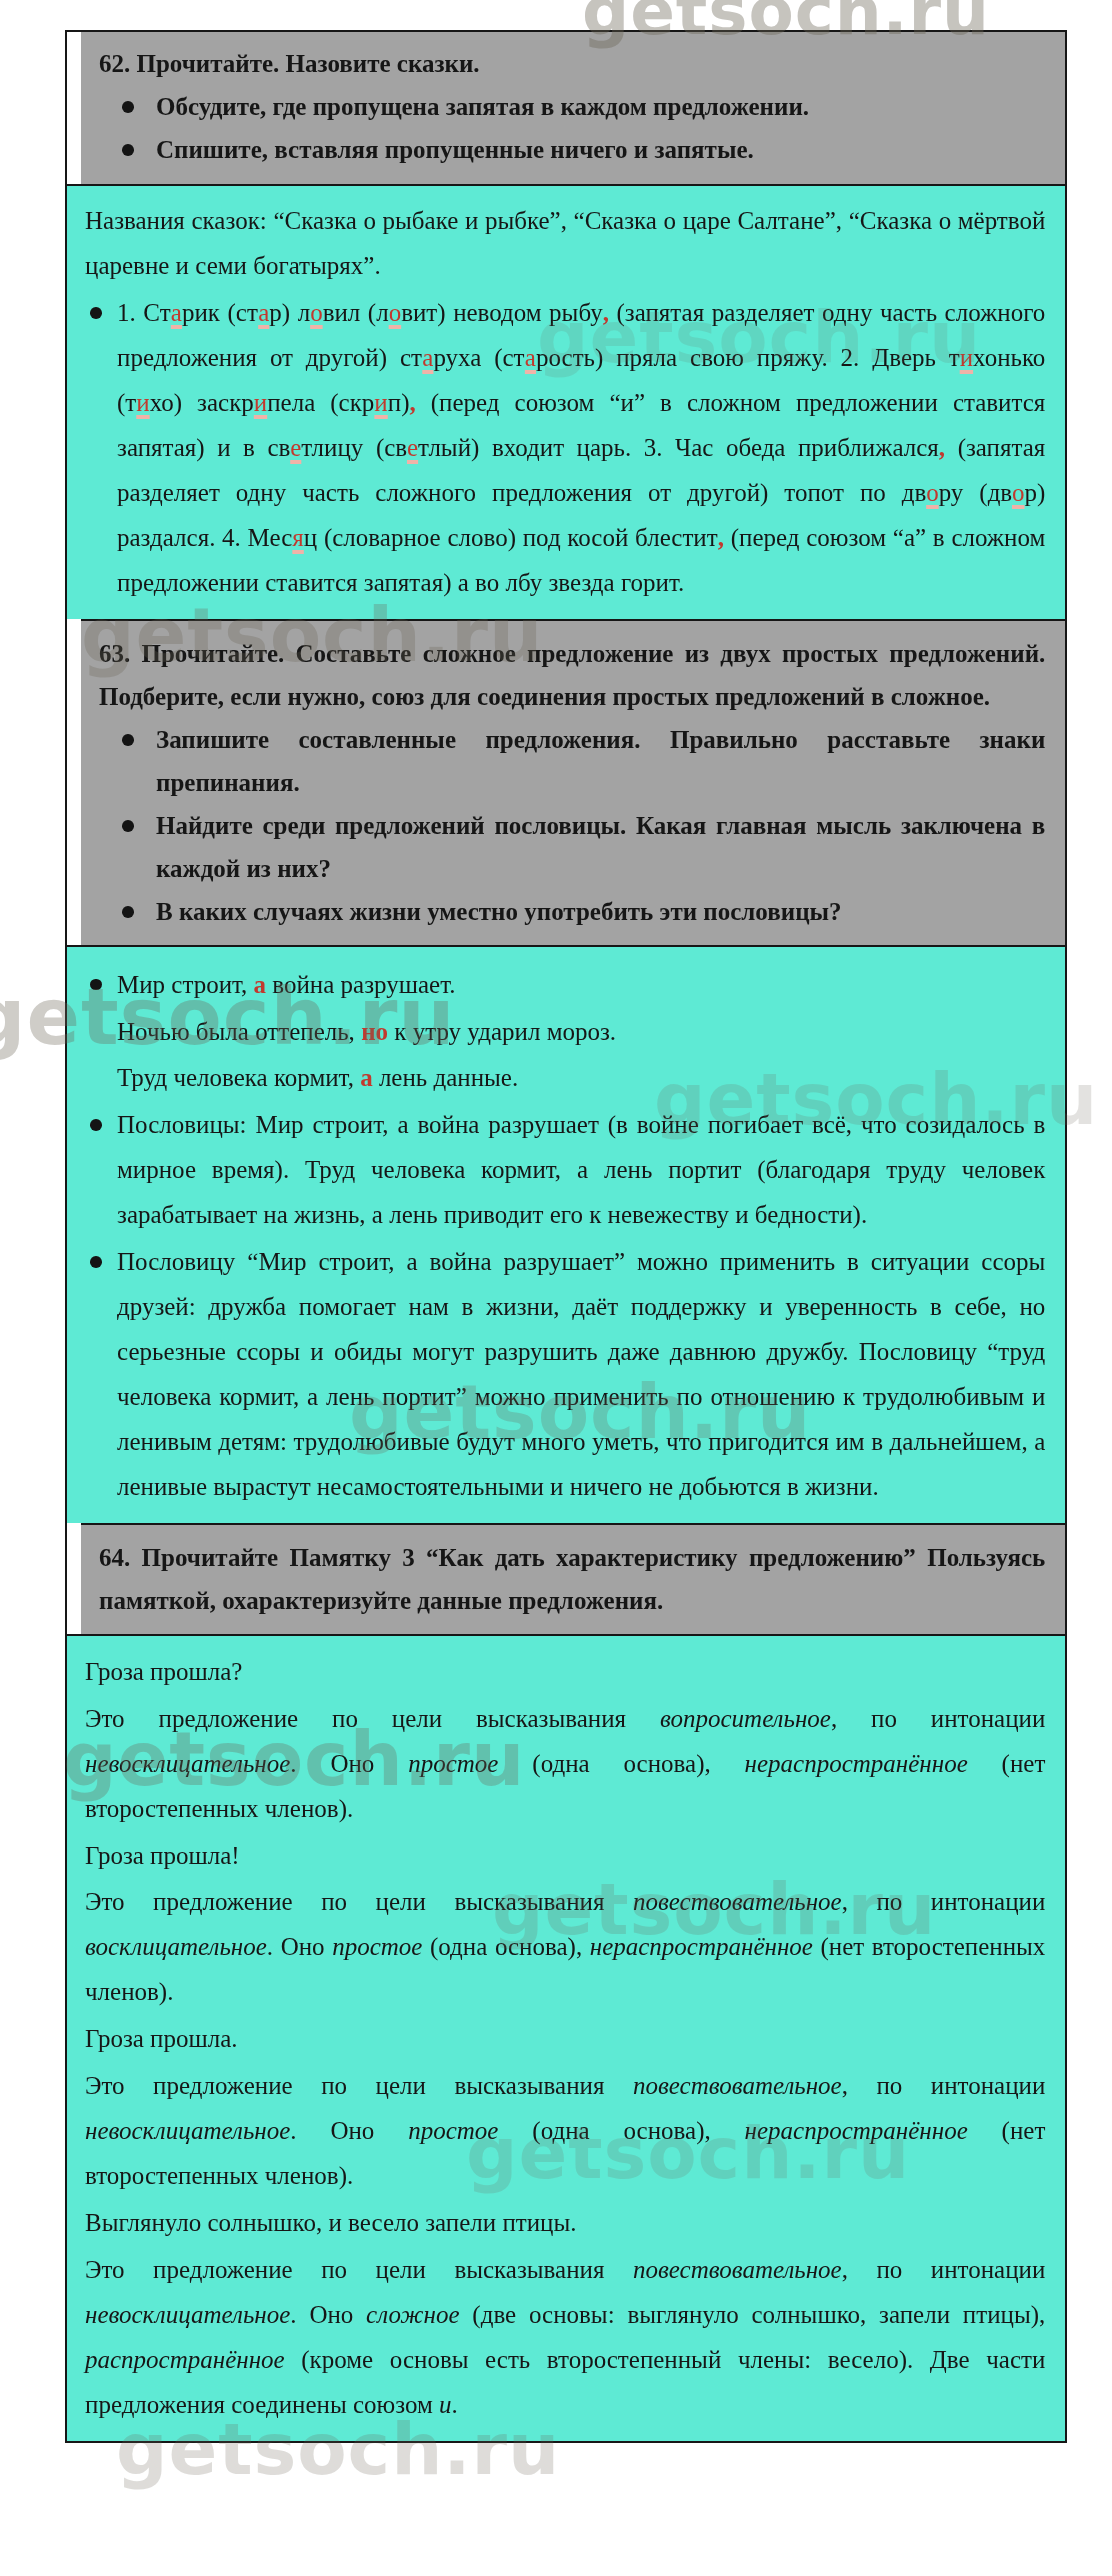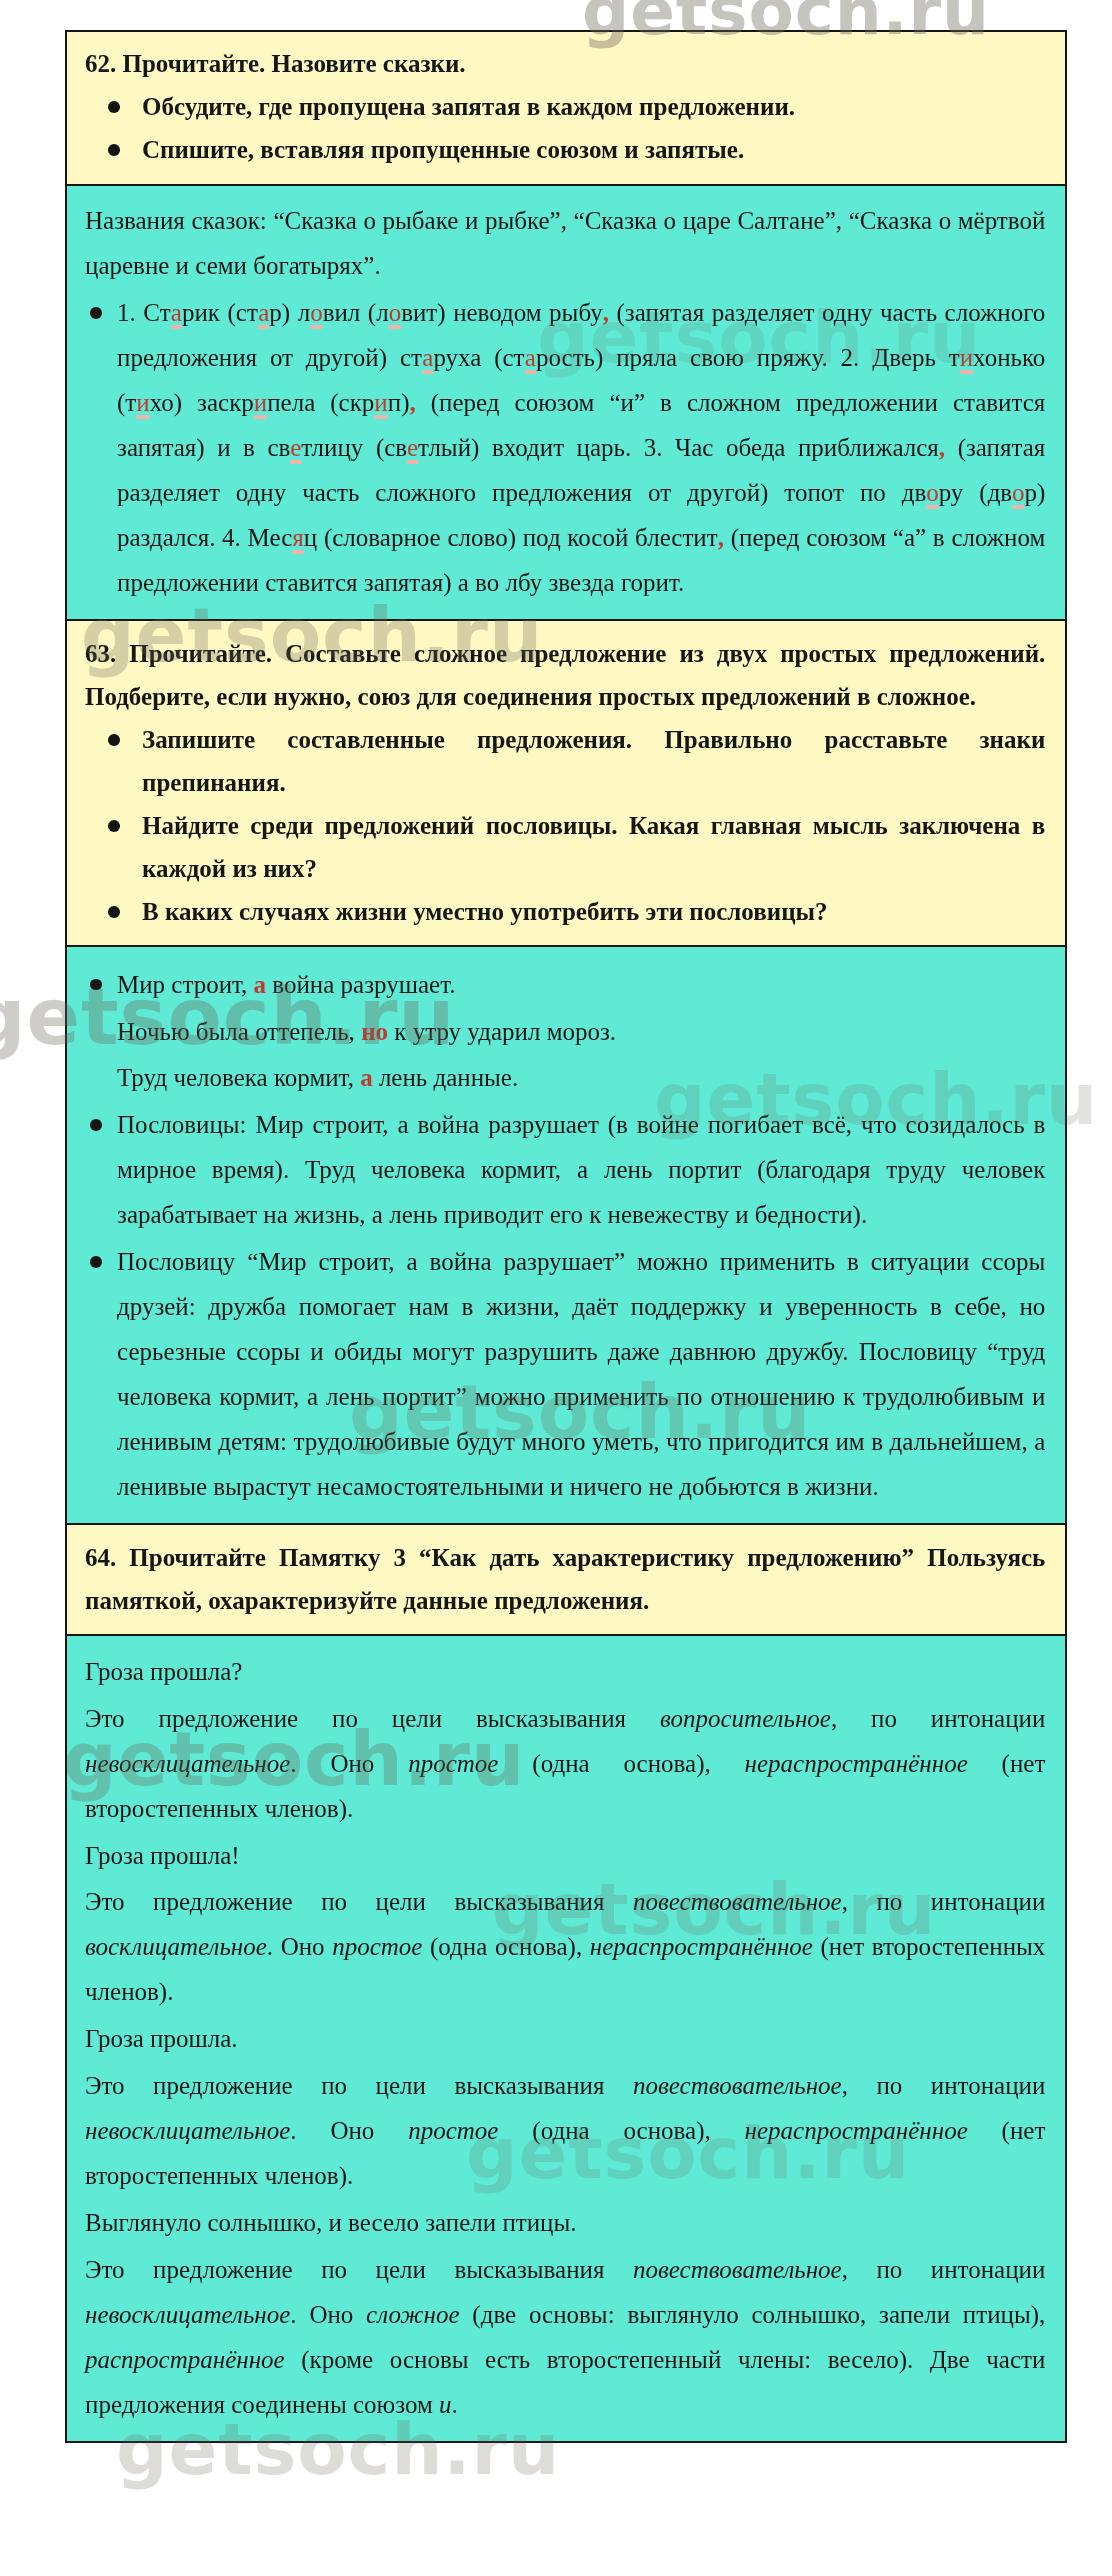--- a/index.html
+++ b/index.html
@@ -15,24 +15,25 @@
     position: absolute;
     left: 65px; top: 29.5px;
     width: 1002px;
     border: 2.7px solid #161616;
     box-sizing: border-box;
     background: #ffffff;
   }
   .row { border-top: 2.7px solid #161616; font-size: 25px; }
   .row:first-child { border-top: none; }
   .header {
-    background: #fef9c3;
+    background: #a3a3a3;
     font-weight: bold;
     padding: 10.7px 19.7px 12.5px 18px;
     line-height: 43px;
+    margin-left: 14px;
   }
   .answer {
     background: #5eead4;
     padding: 12.5px 19.7px 14.3px 18px;
     line-height: 45px;
   }
   .para, .li, .lp { text-align: justify; }
   .li { position: relative; }
   .answer .li, .answer .lp { margin-left: 32px; }
   .answer .li, .answer .lp, .answer .para + .para { margin-top: 1.8px; }
@@ -76,21 +77,21 @@
   .wm9  { left: 466px;  top: 2111px; font-size: 72px; opacity: 0.18; }
   .wm10 { left: 116px;  top: 2407px; font-size: 72px; opacity: 0.22; }
 </style>
 </head>
 <body>
 
 <div class="sheet">
   <section class="row header">
       <div class="para"><span>62. Прочитайте. Назовите сказки.</span></div>
       <div class="li"><span class="dot"></span><span>Обсудите, где пропущена запятая в каждом предложении.</span></div>
-      <div class="li"><span class="dot"></span><span>Спишите, вставляя пропущенные союзом и запятые.</span></div>
+      <div class="li"><span class="dot"></span><span>Спишите, вставляя пропущенные ничего и запятые.</span></div>
     </section>
   <section class="row answer">
       <div class="para"><span>Названия сказок: “Сказка о рыбаке и рыбке”, “Сказка о царе Салтане”, “Сказка о мёртвой царевне и семи богатырях”.</span></div>
       <div class="li"><span class="dot"></span><span>1. Ст</span><span class="u">а</span><span>рик </span><span class="b">(ст</span><span class="b u">а</span><span class="b">р)</span><span> л</span><span class="u">о</span><span>вил </span><span class="b">(л</span><span class="b u">о</span><span class="b">вит)</span><span> неводом рыбу</span><span class="r">,</span><span> </span><span class="b">(запятая разделяет одну часть сложного предложения от другой)</span><span> ст</span><span class="u">а</span><span>руха </span><span class="b">(ст</span><span class="b u">а</span><span class="b">рость)</span><span> пряла свою пряжу. 2. Дверь т</span><span class="u">и</span><span>хонько </span><span class="b">(т</span><span class="b u">и</span><span class="b">хо)</span><span> заскр</span><span class="u">и</span><span>пела </span><span class="b">(скр</span><span class="b u">и</span><span class="b">п)</span><span class="r">,</span><span> </span><span class="b">(перед союзом “и” в сложном предложении ставится запятая)</span><span> и в св</span><span class="u">е</span><span>тлицу </span><span class="b">(св</span><span class="b u">е</span><span class="b">тлый)</span><span> входит царь. 3. Час обеда приближался</span><span class="r">,</span><span> </span><span class="b">(запятая разделяет одну часть сложного предложения от другой)</span><span> топот по дв</span><span class="u">о</span><span>ру </span><span class="b">(дв</span><span class="b u">о</span><span class="b">р)</span><span> раздался. 4. Мес</span><span class="u">я</span><span>ц </span><span class="b">(словарное слово)</span><span> под косой блестит</span><span class="r">,</span><span> </span><span class="b">(перед союзом “а” в сложном предложении ставится запятая)</span><span> а во лбу звезда горит.</span></div>
     </section>
   <section class="row header">
       <div class="para"><span>63. Прочитайте. Составьте сложное предложение из двух простых предложений. Подберите, если нужно, союз для соединения простых предложений в сложное.</span></div>
       <div class="li"><span class="dot"></span><span>Запишите составленные предложения. Правильно расставьте знаки препинания.</span></div>
       <div class="li"><span class="dot"></span><span>Найдите среди предложений пословицы. Какая главная мысль заключена в каждой из них?</span></div>
       <div class="li"><span class="dot"></span><span>В каких случаях жизни уместно употребить эти пословицы?</span></div>

